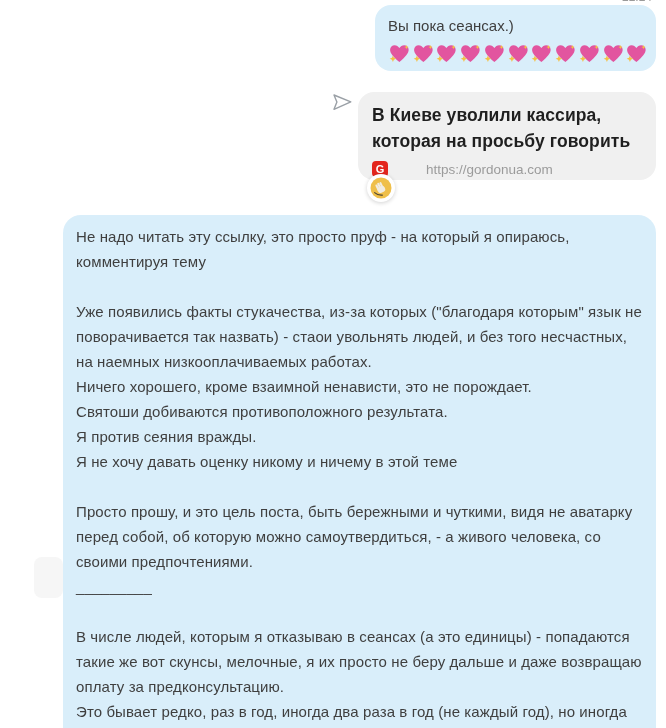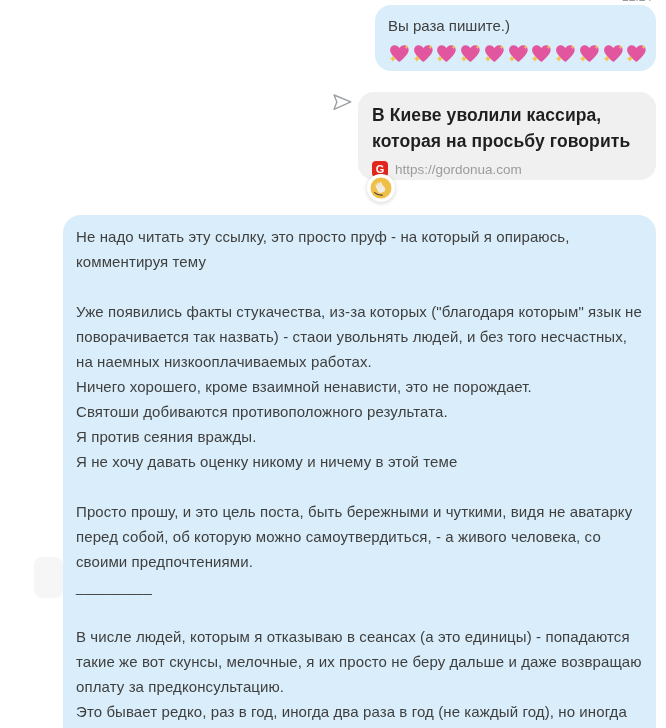--- a/index.html
+++ b/index.html
@@ -33,21 +33,21 @@
   .card-title{
     font-size:17.5px;font-weight:700;line-height:26px;color:var(--title);
     max-height:52px;overflow:hidden;letter-spacing:.1px;
   }
   .card-source{display:flex;align-items:center;gap:7px;margin-top:7px;}
   .favicon{
     width:16px;height:16px;border-radius:4px;background:var(--favicon);
     color:#ffffff;font-size:11px;font-weight:700;line-height:16px;
     text-align:center;flex:0 0 auto;
   }
-  .card-url{font-size:13.5px;color:var(--url);}
+  .card-url{font-size:13.5px;color:var(--url);margin-left:31px;}
 
   
   .reaction-badge{
     position:absolute;left:367px;top:174px;width:28px;height:28px;
     background:#ffffff;border-radius:50%;
     box-shadow:0 1px 4px rgba(0,0,0,.18);
     display:flex;align-items:center;justify-content:center;
   }
 
   
@@ -68,21 +68,21 @@
   }
 </style>
 </head>
 <body>
 
 <div class="stage">
 
   <div class="timestamp-frag">22:24</div>
 
   <div class="msg-short">
-    <div class="msg-line">Вы раза пишите.)</div>
+    <div class="msg-line">Вы пока сеансах.)</div>
     <div class="hearts-row">
   <svg width="24" height="23" viewBox="0 0 24 23">
     <path d="M12 20.6 C5.6 15.2 2.2 11.3 2.2 7.6 C2.2 4.7 4.4 2.7 7 2.7 C9 2.7 10.9 3.9 12 5.8 C13.1 3.9 15 2.7 17 2.7 C19.6 2.7 21.8 4.7 21.8 7.6 C21.8 11.3 18.4 15.2 12 20.6 Z" fill="var(--heart)"></path>
     <path d="M5.2 13.6 L6.2 16 L8.6 17 L6.2 18 L5.2 20.4 L4.2 18 L1.8 17 L4.2 16 Z" fill="var(--sparkle)"></path>
     <path d="M19.5 2.4 L20.1 4.1 L21.8 4.7 L20.1 5.3 L19.5 7 L18.9 5.3 L17.2 4.7 L18.9 4.1 Z" fill="var(--sparkle)"></path>
   </svg>
 
   <svg width="24" height="23" viewBox="0 0 24 23">
     <path d="M12 20.6 C5.6 15.2 2.2 11.3 2.2 7.6 C2.2 4.7 4.4 2.7 7 2.7 C9 2.7 10.9 3.9 12 5.8 C13.1 3.9 15 2.7 17 2.7 C19.6 2.7 21.8 4.7 21.8 7.6 C21.8 11.3 18.4 15.2 12 20.6 Z" fill="var(--heart)"></path>
     <path d="M5.2 13.6 L6.2 16 L8.6 17 L6.2 18 L5.2 20.4 L4.2 18 L1.8 17 L4.2 16 Z" fill="var(--sparkle)"></path>

